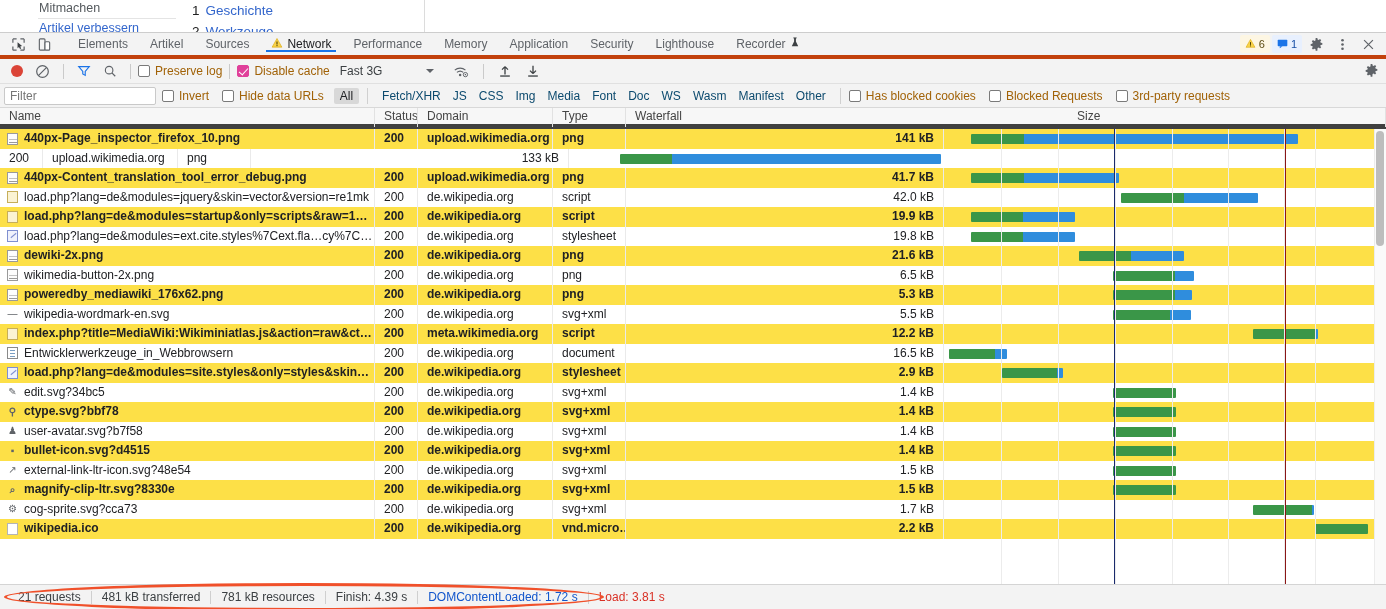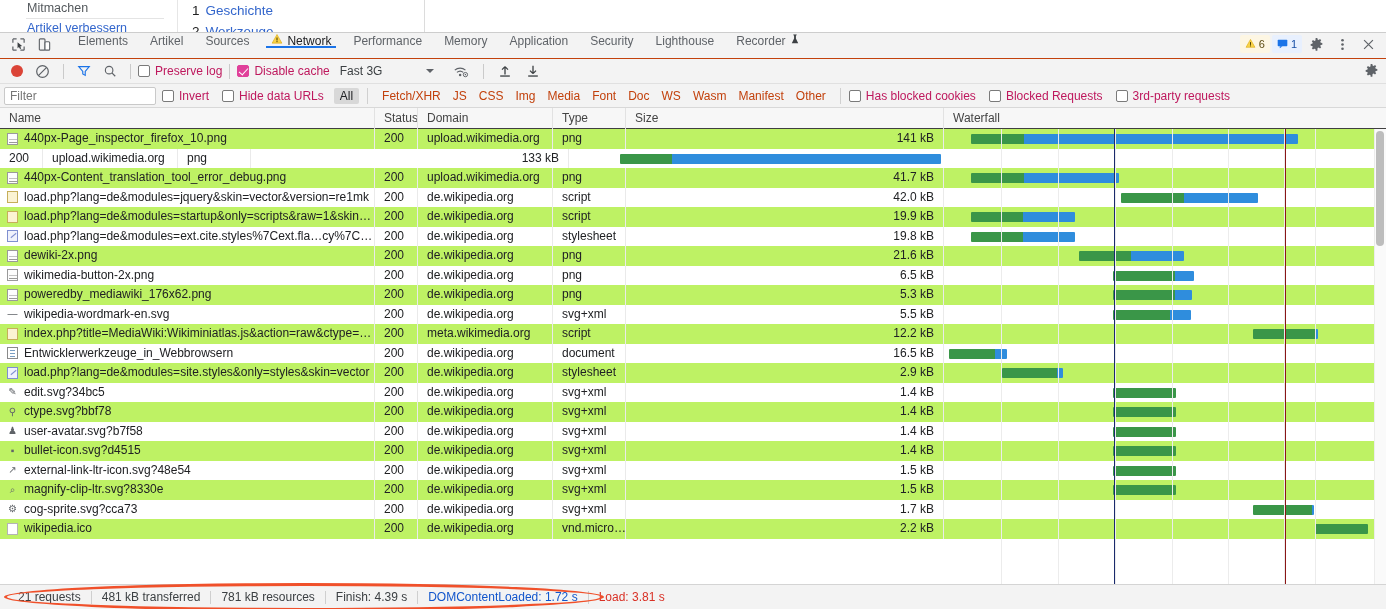--- a/index.html
+++ b/index.html
@@ -11,21 +11,21 @@
     overflow: hidden;
     color: #202124;
   }
 
   
   #page-peek {
     position: absolute; left: 0; top: 0; width: 1386px; height: 32px;
     background: #ffffff; overflow: hidden;
   }
   #page-peek .pp-col-a {
-    position: absolute; left: 0; top: 0; width: 178px; height: 32px;
+    position: absolute; left: 12px; top: 0; width: 178px; height: 32px;
     border-right: 1px solid #e6e6e6; background: #fff;
   }
   #page-peek .pp-link {
     position: absolute; left: 27px; font-size: 12.5px; color: #54595d;
     white-space: nowrap;
   }
   #page-peek .pp-link.l1 { top: 1px; color: #54595d; }
   #page-peek .pp-link.l1:after {
     content:""; position:absolute; left:-1px; bottom:-4px; width:138px; height:1px;
     background:#e4e4e4;
@@ -46,23 +46,23 @@
   #devtools {
     position: absolute; left: 0; top: 32px; width: 1386px; height: 577px;
     background: #fff;
     border-top: 1px solid #cdcdcd;
     display: flex; flex-direction: column;
   }
 
   
   .tabstrip {
     height: 26px; min-height: 26px;
-    display: flex; align-items: flex-start;
+    display: flex; align-items: center;
     background: #f3f3f3;
-    border-bottom: 1px solid #c2410c;
+    border-bottom: 4px solid #c2410c;
     position: relative;
   }
   .tab-left-icons { display: flex; align-items: center; padding: 0 4px 0 6px; gap: 2px; }
   .tb-icon {
     width: 24px; height: 22px; display: flex; align-items: center; justify-content: center;
     cursor: pointer; border-radius: 2px;
   }
   .tb-icon svg { display: block; }
   .tabstrip .vsep {
     width: 1px; background: #cacaca; margin: 5px 4px 5px 2px;
@@ -103,69 +103,69 @@
   .nt-sep { width: 1px; height: 15px; background: #cacaca; margin: 0 7px; }
   .cb {
     width: 12px; height: 12px; border: 1px solid #7a7a7a; border-radius: 2px;
     background: #fff; display: inline-block; position: relative; flex: 0 0 auto;
   }
   .cb.checked { background: #e0409a; border-color: #e0409a; }
   .cb.checked:after {
     content: ""; position: absolute; left: 3px; top: 0px; width: 4px; height: 8px;
     border: solid #fff; border-width: 0 1.6px 1.6px 0; transform: rotate(42deg);
   }
-  .cb-label { display: flex; align-items: center; gap: 5px; font-size: 12px; color: #be185d; cursor: pointer; }
+  .cb-label { display: flex; align-items: center; gap: 5px; font-size: 12px; color: #a16207; cursor: pointer; }
   .throttle {
     display: flex; align-items: center; gap: 44px; font-size: 12px; color: #3c4043;
     margin-left: 10px; cursor: pointer;
   }
   .caret-dn { width: 0; height: 0; border-left: 4px solid transparent; border-right: 4px solid transparent; border-top: 4px solid #5f6368; }
   .nettoolbar .gear-right { position: absolute; right: 7px; top: 4px; cursor: pointer; }
 
   
   .filterbar {
     height: 24px; min-height: 24px; display: flex; align-items: center;
     background: #f3f3f3; border-bottom: 1px solid #d8d8d8; gap: 0;
   }
   .filter-input {
     width: 152px; height: 18px; margin-left: 4px; margin-right: 6px;
     border: 1px solid #c9c9c9; border-radius: 2px; background: #fff;
     font-size: 12px; color: #80868b; padding: 0 5px; line-height: 16px;
     font-family: "Liberation Sans", sans-serif;
   }
   .fb-sep { width: 1px; height: 16px; background: #d0d0d0; margin: 0 8px; }
   .ftype {
-    font-size: 12px; color: #c2410c; padding: 1px 6px; border-radius: 2px;
+    font-size: 12px; color: #0c4a6e; padding: 1px 6px; border-radius: 2px;
     cursor: pointer; white-space: nowrap;
   }
   .ftype.sel { background: #d8d8d8; color: #202124; }
   .fb-cb { margin-left: 13px; }
 
   
   .table-wrap { flex: 1; display: flex; flex-direction: column; overflow: hidden; position: relative; }
   .thead {
     height: 21px; min-height: 21px; display: flex; align-items: center;
-    background: #f7f7f7; border-bottom: 1px solid #404040; font-size: 12px; color: #444;
+    background: #f7f7f7; border-bottom: 5px solid #404040; font-size: 12px; color: #444;
   }
   .th { padding-left: 9px; border-right: 1px solid #e2e2e2; height: 21px; line-height: 20px;
         cursor: pointer; overflow: hidden; white-space: nowrap; }
   .c-name  { width: 375px; }
   .c-status{ width: 43px; }
   .c-domain{ width: 135px; }
   .c-type  { width: 73px; }
   .c-size  { width: 318px; }
   .c-wf    { flex: 1; border-right: none; }
   .th.c-size { text-align: left; }
 
   .rows { flex: 1; overflow: hidden; position: relative; }
   .row {
     height: 19.5px; display: flex; align-items: center; font-size: 12px; color: #202124;
     cursor: pointer; position: relative;
   }
-  .row.odd { background: #bef264; }
+  .row.odd { background: #fde047; font-weight: bold; }
   .row.even { background: #ffffff; }
   .cell { height: 19.5px; line-height: 19px; overflow: hidden; white-space: nowrap;
           border-right: 1px solid #eaeaea; padding-left: 9px; }
   .cell.c-name { display: flex; align-items: center; gap: 6px; padding-left: 7px; }
   .cell.c-size { text-align: right; padding-right: 9px; padding-left: 0; }
   .cell.c-wf { border-right: none; padding-left: 0; position: relative; }
   .rname { overflow: hidden; text-overflow: ellipsis; white-space: nowrap; }
 
   
   .fglyph { width: 11px; height: 12px; flex: 0 0 auto; position: relative; }
@@ -435,22 +435,22 @@
       <span>3rd-party requests</span>
     </label>
   </div>
 
   <div class="table-wrap">
     <div class="thead">
       <div class="th c-name">Name</div>
       <div class="th c-status">Status</div>
       <div class="th c-domain">Domain</div>
       <div class="th c-type">Type</div>
+      <div class="th c-wf">Waterfall</div>
       <div class="th c-size">Size</div>
-      <div class="th c-wf">Waterfall</div>
     </div>
     <div class="rows" id="rows-host">
         <div class="row odd">
           <div class="cell c-name">
             <span class="fglyph img"></span>
             <span class="rname">440px-Page_inspector_firefox_10.png</span>
           </div>
           <div class="cell c-status">200</div>
           <div class="cell c-domain">upload.wikimedia.org</div>
           <div class="cell c-type">png</div>

